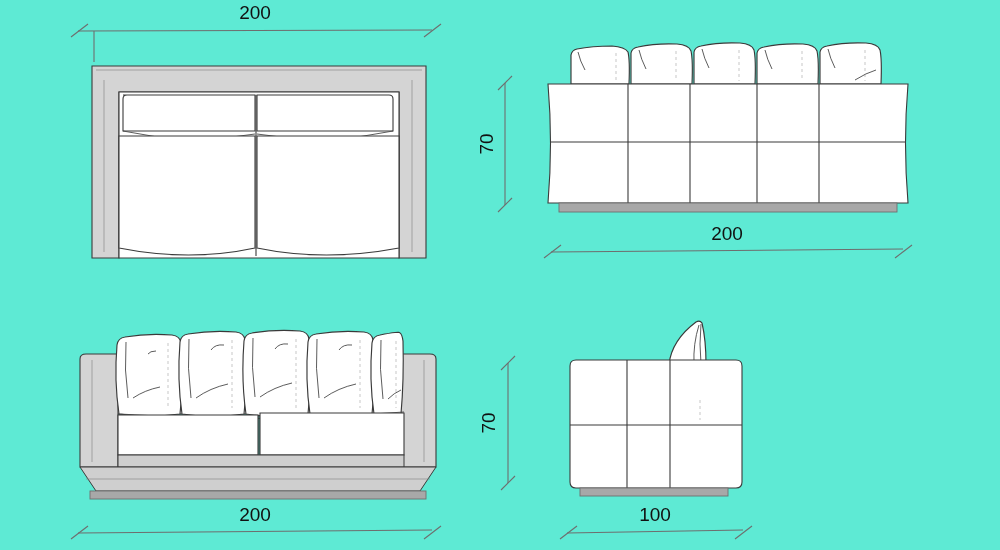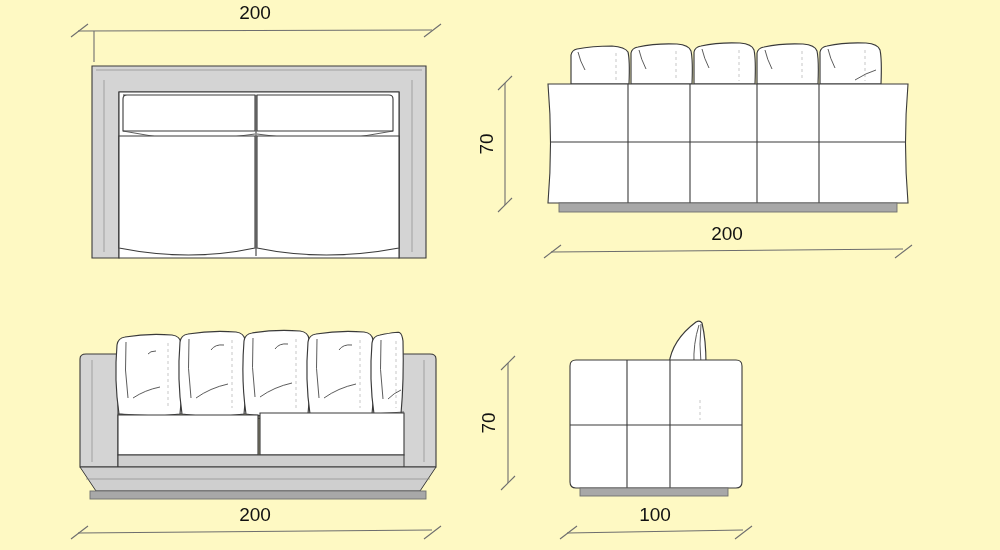--- a/index.html
+++ b/index.html
@@ -7,21 +7,21 @@
     padding: 0;
     background: #ffffff;
   }
   body {
     font-family: "Liberation Sans", sans-serif;
   }
   #sheet {
     position: relative;
     width: 1000px;
     height: 550px;
-    background: #fef9c3;
+    background: #5eead4;
     overflow: hidden;
     text-align: center;
   }
   #sheet svg {
     display: block;
   }
   .dim-text {
     font-family: "Liberation Sans", sans-serif;
     font-size: 19px;
     fill: #111111;

